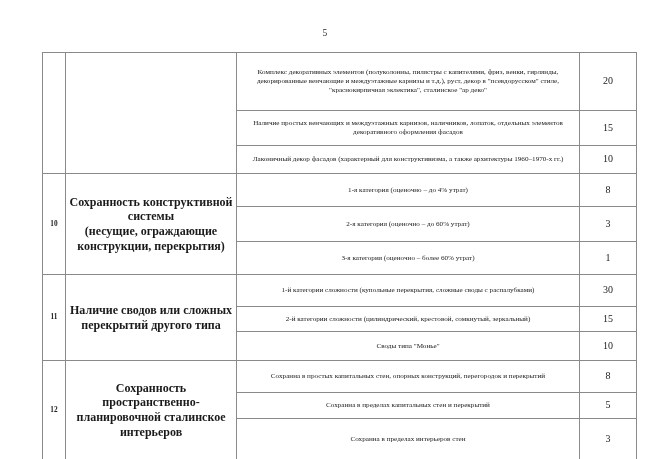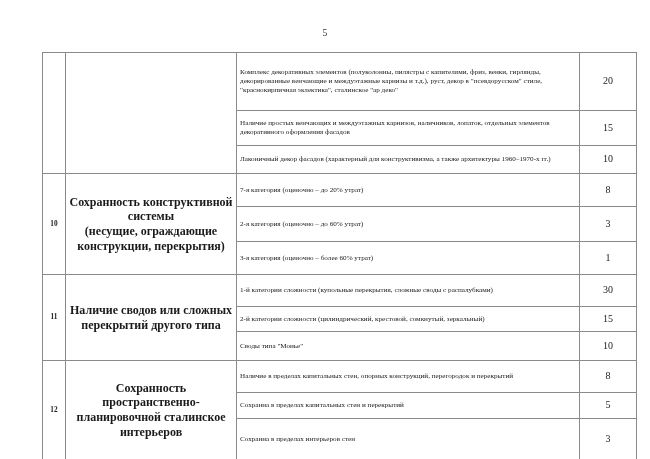--- a/index.html
+++ b/index.html
@@ -63,21 +63,21 @@
     width: 164px;
     text-align: center;
     font-weight: bold;
     font-size: 12px;
     vertical-align: middle;
     padding: 3px 6px;
     margin-left: 44px;
   }
   td.col-desc {
     width: 336px;
-    text-align: left;
+    text-align: center;
     vertical-align: middle;
     padding: 3px 5px;
     font-size: 7.15px;
   }
   td.col-val {
     width: 50px;
     text-align: center;
     vertical-align: middle;
     font-weight: normal;
     font-size: 10px;
@@ -117,21 +117,21 @@
           <td class="col-desc" style="height:23px;">Лаконичный декор фасадов (характерный для конструктивизма, а также архитектуры 1960–1970-х гг.)</td>
           <td class="col-val val-top" style="height:23px;">10</td>
         </tr>
 
         <tr>
           <td class="col-num" rowspan="3">10</td>
           <td class="col-crit" rowspan="3">
             <div>Сохранность конструктивной системы</div>
             <div>(несущие, ограждающие конструкции, перекрытия)</div>
           </td>
-          <td class="col-desc desc-top" style="height:28px;">7-я категория (оценочно – до 20% утрат)</td>
+          <td class="col-desc desc-top" style="height:28px;">1-я категория (оценочно – до 4% утрат)</td>
           <td class="col-val val-top" style="height:28px;">8</td>
         </tr>
         <tr>
           <td class="col-desc desc-top" style="height:30px;border-radius:12px;">2-я категория (оценочно – до 60% утрат)</td>
           <td class="col-val val-top" style="height:30px;">3</td>
         </tr>
         <tr>
           <td class="col-desc desc-top" style="height:28px;">3-я категория (оценочно – более 60% утрат)</td>
           <td class="col-val val-top" style="height:28px;">1</td>
         </tr>
@@ -147,21 +147,21 @@
           <td class="col-val val-top" style="height:20px;">15</td>
         </tr>
         <tr>
           <td class="col-desc desc-top" style="height:24px;">Своды типа "Монье"</td>
           <td class="col-val val-top" style="height:24px;">10</td>
         </tr>
 
         <tr>
           <td class="col-num" rowspan="3">12</td>
           <td class="col-crit" rowspan="3">Сохранность пространственно-планировочной сталинское интерьеров</td>
-          <td class="col-desc desc-top" style="height:27px;">Наличие в пределах капитальных стен, опорных конструкций, перегородок  и перекрытий</td>
+          <td class="col-desc desc-top" style="height:27px;">Сохранна в простых капитальных стен, опорных конструкций, перегородок  и перекрытий</td>
           <td class="col-val val-top" style="height:27px;">8</td>
         </tr>
         <tr>
           <td class="col-desc desc-top" style="height:21px;">Сохранна в пределах капитальных стен и перекрытий</td>
           <td class="col-val val-top" style="height:21px;">5</td>
         </tr>
         <tr>
           <td class="col-desc desc-top" style="height:36px;">Сохранна в пределах интерьеров стен</td>
           <td class="col-val val-top" style="height:36px;">3</td>
         </tr>

